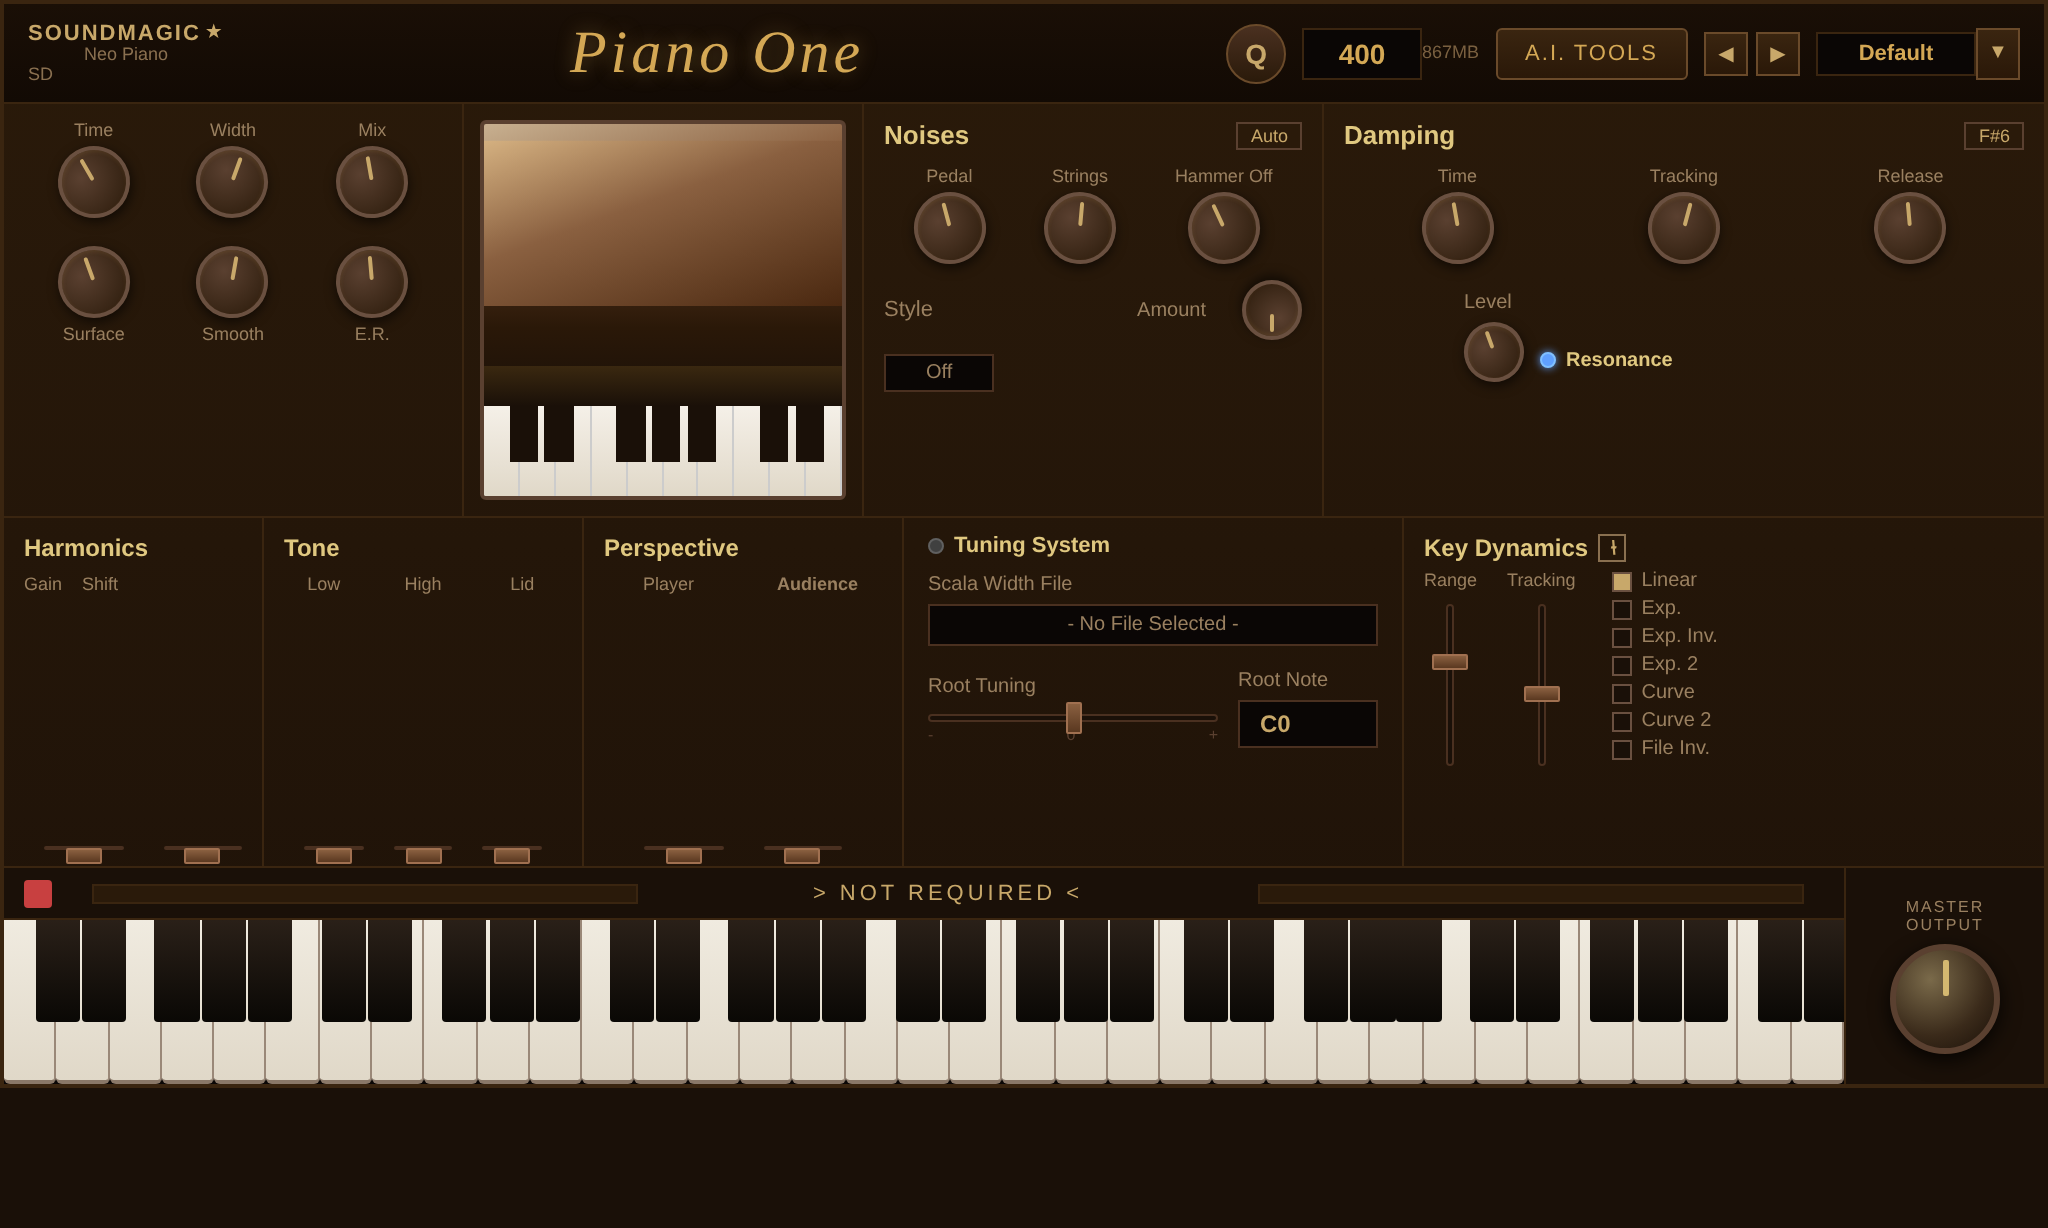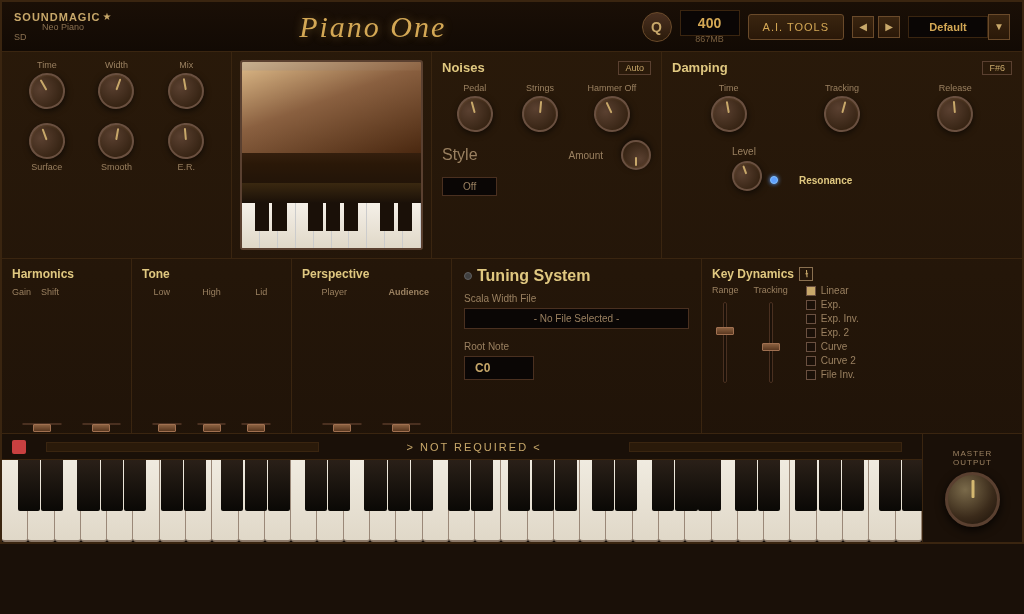--- a/index.html
+++ b/index.html
@@ -386,21 +386,21 @@
     }
 
     
     .style-row {
       display: flex;
       align-items: center;
       margin-top: 8px;
       gap: 10px;
     }
     .style-label {
-      font-size: 16px;
+      font-size: 11px;
       color: #9a8060;
     }
     .style-amount {
       font-size: 10px;
       color: #9a8060;
     }
     .style-off-btn {
       background: #0a0605;
       border: 1px solid #4a3020;
       color: #9a8060;
@@ -617,21 +617,20 @@
     .resonance-row {
       display: flex;
       align-items: center;
       gap: 5px;
       margin-top: 8px;
     }
     .resonance-label {
       font-size: 10px;
       color: #e0c880;
       font-weight: bold;
-      margin-left: 16px;
     }
     .keydyn-fader-col {
       display: flex;
       flex-direction: column;
       align-items: center;
       gap: 3px;
     }
 
     
     .not-req-area {
@@ -653,21 +652,21 @@
         <span class="logo-star">★</span>
       </div>
       <span class="brand-neo">Neo Piano</span>
       <span class="brand-sd">SD</span>
     </div>
 
     <div class="title-piano">Piano One</div>
 
     <div class="header-controls">
       <button class="q-button">Q</button>
-      <div style="display:flex;flex-direction:column;align-items:center;">
+      <div style="display:flex;flex-direction:row;align-items:center;">
         <div class="tempo-display">400</div>
         <div class="tempo-sub">867MB</div>
       </div>
       <button class="ai-tools-btn">A.I. TOOLS</button>
       <div class="nav-arrows">
         <button class="nav-arrow">◀</button>
         <button class="nav-arrow">▶</button>
       </div>
       <div class="preset-dropdown">
         <div class="tempo-display" style="min-width:80px;font-size:11px;">Default</div>
@@ -858,28 +857,39 @@
           <div class="fader-thumb" style="top:60%;"></div>
         </div>
         <div class="fader-track">
           <div class="fader-thumb" style="top:80%;"></div>
         </div>
       </div>
     </div>
 
     <div class="tuning-section">
       <div class="section-header">
-        <div class="section-title" style="font-size:16px;">
+        <div class="section-title" style="font-size:11px;">
           <span class="led-dot" style="background:#404040;"></span>
           <span>Tuning System</span>
         </div>
       </div>
       <div class="tuning-label">Scala Width File</div>
       <button class="no-file-btn">- No File Selected -</button>
       <div class="tuning-row">
+        <div class="root-tuning-col">
+          <div class="root-label">Root Tuning</div>
+          <div class="slider-track-h">
+            <div class="slider-thumb-h"></div>
+          </div>
+          <div class="slider-marks">
+            <span class="slider-mark">-</span>
+            <span class="slider-mark">0</span>
+            <span class="slider-mark">+</span>
+          </div>
+        </div>
         <div class="root-note-col">
           <div class="root-label">Root Note</div>
           <div class="root-note-display">C0</div>
         </div>
       </div>
     </div>
 
     <div class="keydynamics-section">
       <div class="section-title" style="font-size:12px;color:#e0c880;font-weight:bold;margin-bottom:4px;display:flex;align-items:center;gap:5px;">
         <span>Key Dynamics</span>

